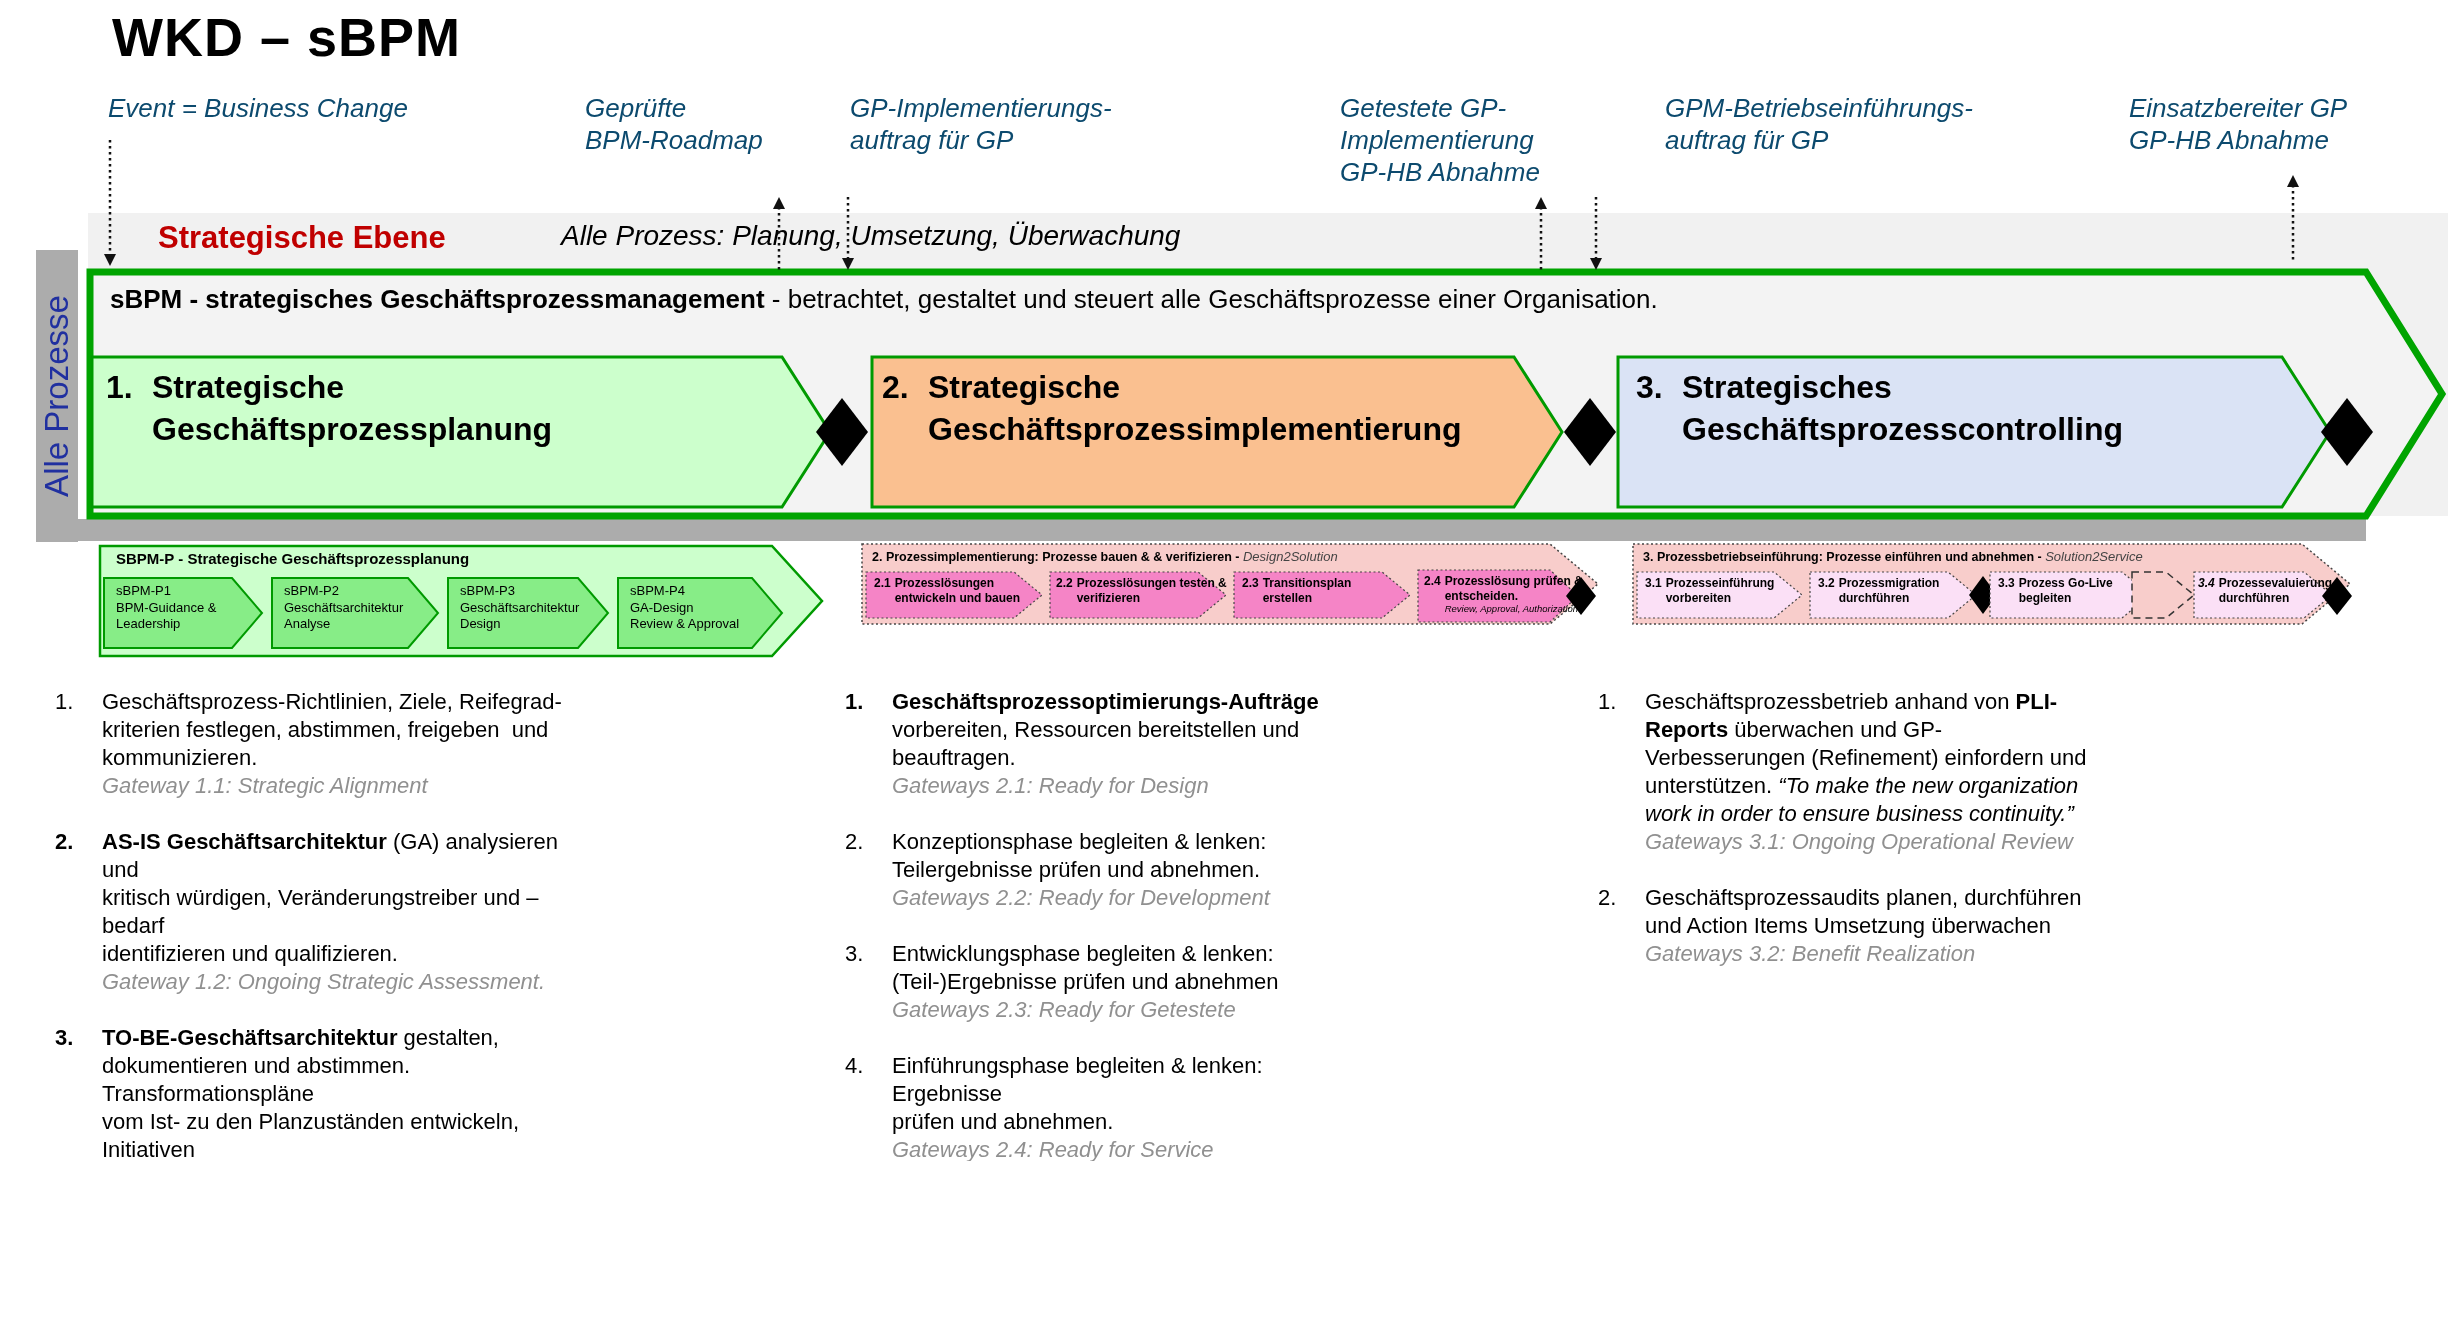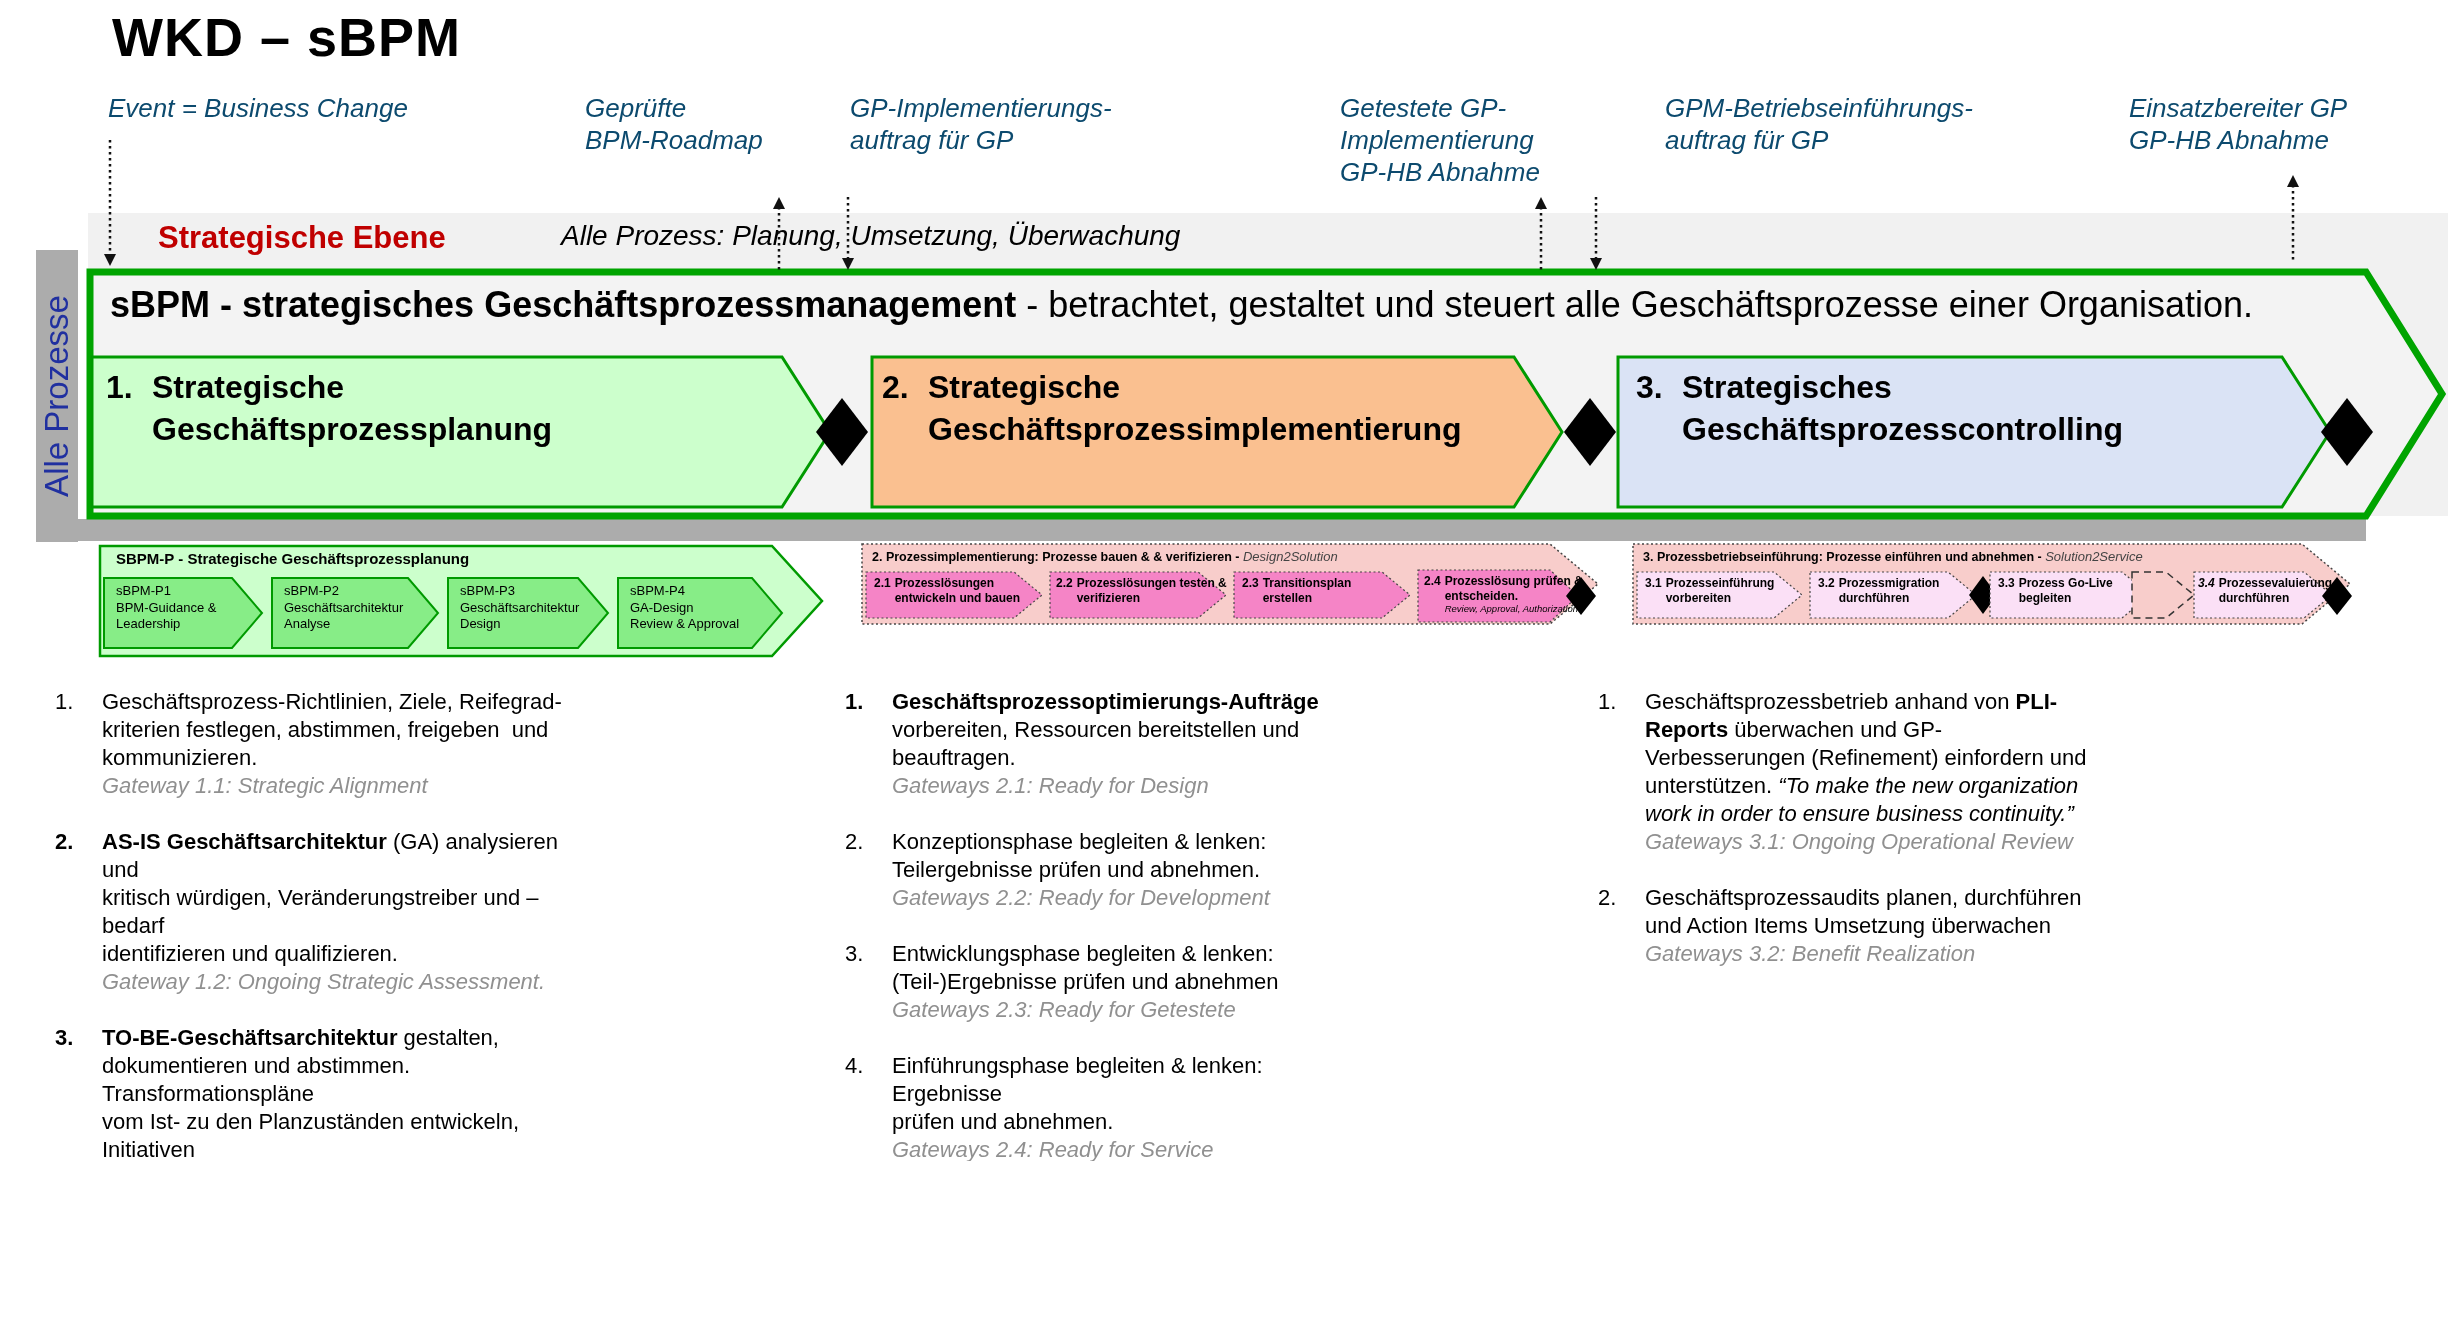--- a/index.html
+++ b/index.html
@@ -9,21 +9,21 @@
   .title{left:112px;top:6px;font-size:54px;font-weight:bold;letter-spacing:1px;}
   .top-label{top:92px;font-size:26px;font-style:italic;color:#0c4a6e;line-height:32px;white-space:pre-line;}
   .tl0{left:108px}.tl1{left:585px}.tl2{left:850px}.tl3{left:1340px}.tl4{left:1665px}.tl5{left:2129px}
   .light-band{left:88px;top:213px;width:2360px;height:303px;background:#f1f1f1;}
   .sidebar{left:36px;top:250px;width:42px;height:292px;background:#acacac;display:flex;align-items:center;justify-content:center;}
   .side-label{transform:rotate(-90deg);white-space:nowrap;font-size:33px;color:#2030a0;}
   .gray-strip{left:36px;top:519px;width:2330px;height:22px;background:#acacac;}
   .red-heading{left:158px;top:220px;font-size:31px;font-weight:bold;color:#c00000;}
   .band-subtitle{left:533px;top:220px;font-size:28px;font-style:italic;margin-left:28px;}
   svg.shapes{left:0;top:0;width:2453px;height:1334px;}
-  .main-header{left:110px;top:284px;font-size:36px;white-space:nowrap;}
+  .main-header{left:110px;top:284px;font-size:26px;white-space:nowrap;}
   .main-header .b{font-weight:bold;}
   .phase-text{top:366px;font-size:32px;font-weight:bold;line-height:42px;display:flex;}
   .pt0{left:106px}.pt1{left:882px}.pt2{left:1636px}
   .pnum{width:46px;flex:none;}
   .plabel{white-space:pre-line;}
   .band-header{font-size:15px;font-weight:bold;}
   .bh1{left:116px;top:550px;}
   .bh2{left:872px;top:549px;font-size:12.5px;}
   .bh3{left:1643px;top:549px;font-size:12.5px;}
   .band-header .sfx{font-style:italic;font-weight:normal;font-size:13px;color:#444;}

